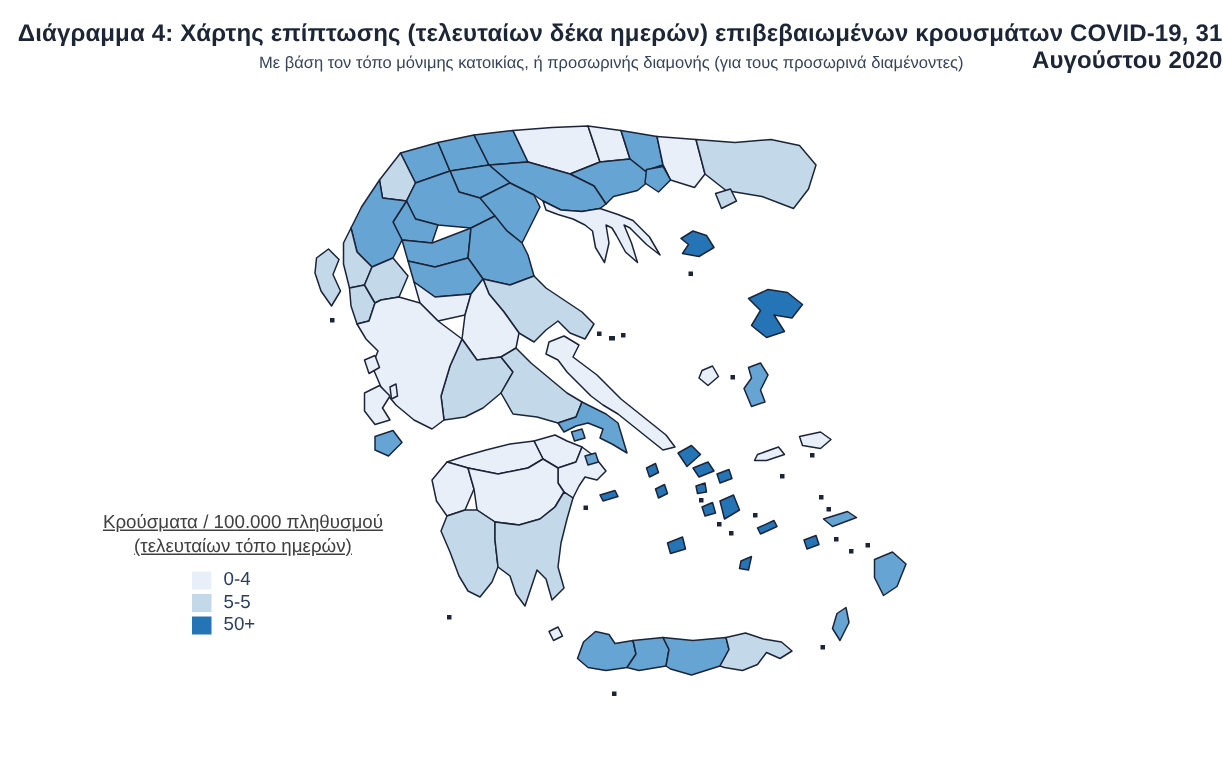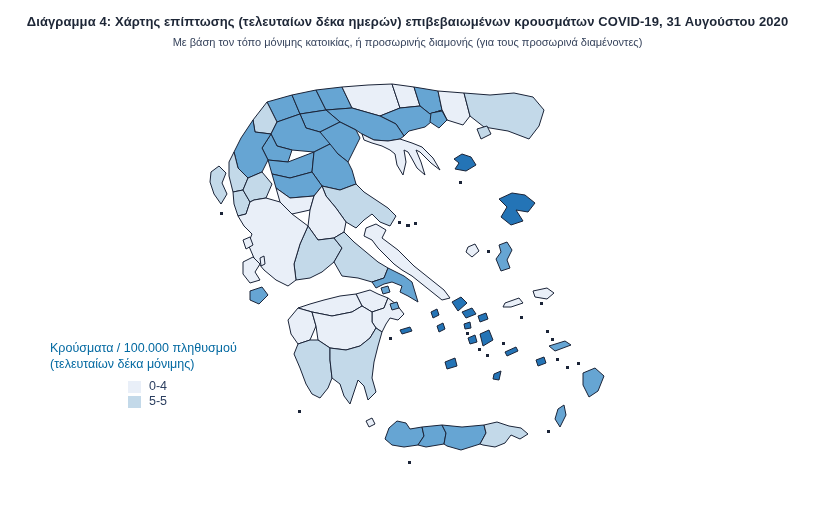--- a/index.html
+++ b/index.html
@@ -1,32 +1,32 @@
 <!DOCTYPE html>
 <html><head>
 <meta charset="utf-8">
 <style>
   html,body{margin:0;padding:0;background:#fff;}
   .canvas{
     position:relative;width:815px;height:517px;background:#fff;overflow:hidden;
     font-family:"Liberation Sans", sans-serif;
   }
   .fig-title{
-    position:absolute;top:14px;left:0;width:100%;text-align:center;
-    font-size:13px;font-weight:bold;color:#1d2636;letter-spacing:0.1px;
+    position:absolute;top:14px;left:0;width:100%;text-align:right;
+    font-size:16px;font-weight:bold;color:#1d2636;letter-spacing:0.1px;
   }
   .fig-subtitle{
     position:absolute;top:36px;left:0;width:100%;text-align:center;
     font-size:11px;font-weight:normal;color:#36435c;
   }
   .map-svg{position:absolute;left:0;top:0;width:815px;height:517px;}
   .legend{
     position:absolute;left:50px;top:340px;width:224px;color:#2c3f60;
   }
-  .legend-title{ font-size:12.5px;line-height:1.28;color:#0369a1;}
+  .legend-title{ text-align:center;font-size:12.5px;line-height:1.28;color:#404040;text-decoration:underline;}
   .legend-rows{ margin:8px 0 0 78px; }
   .legend-row{ display:flex;align-items:center;margin-bottom:2px;height:13px;}
   .legend-swatch{ width:13px;height:12px;flex:0 0 13px;margin-right:8px;}
   .legend-label{ font-size:12.5px;color:#2c3f60;line-height:13px;}
 </style>
 </head>
 <body>
 
 <div class="canvas">
 
@@ -143,27 +143,31 @@
       <rect x="502" y="342" width="3" height="3"></rect>
       <rect x="520" y="316" width="3" height="3"></rect>
       <rect x="540" y="302" width="3" height="3"></rect>
       <rect x="298" y="410" width="3" height="3"></rect>
     </g>
   </svg>
 
   <div class="legend">
     <div class="legend-title">
       <div>Κρούσματα / 100.000 πληθυσμού</div>
-      <div>(τελευταίων δέκα μόνιμης)</div>
+      <div>(τελευταίων τόπο ημερών)</div>
     </div>
     <div class="legend-rows">
       <div class="legend-row">
         <span class="legend-swatch" style="background: rgb(233, 239, 248);"></span>
         <span class="legend-label">0-4</span>
       </div>
       <div class="legend-row">
         <span class="legend-swatch" style="background: rgb(195, 217, 233);"></span>
         <span class="legend-label">5-5</span>
       </div>
+      <div class="legend-row">
+        <span class="legend-swatch" style="background: rgb(36, 116, 182);"></span>
+        <span class="legend-label">50+</span>
+      </div>
     </div>
   </div>
 
 </div>
 
 </body></html>

